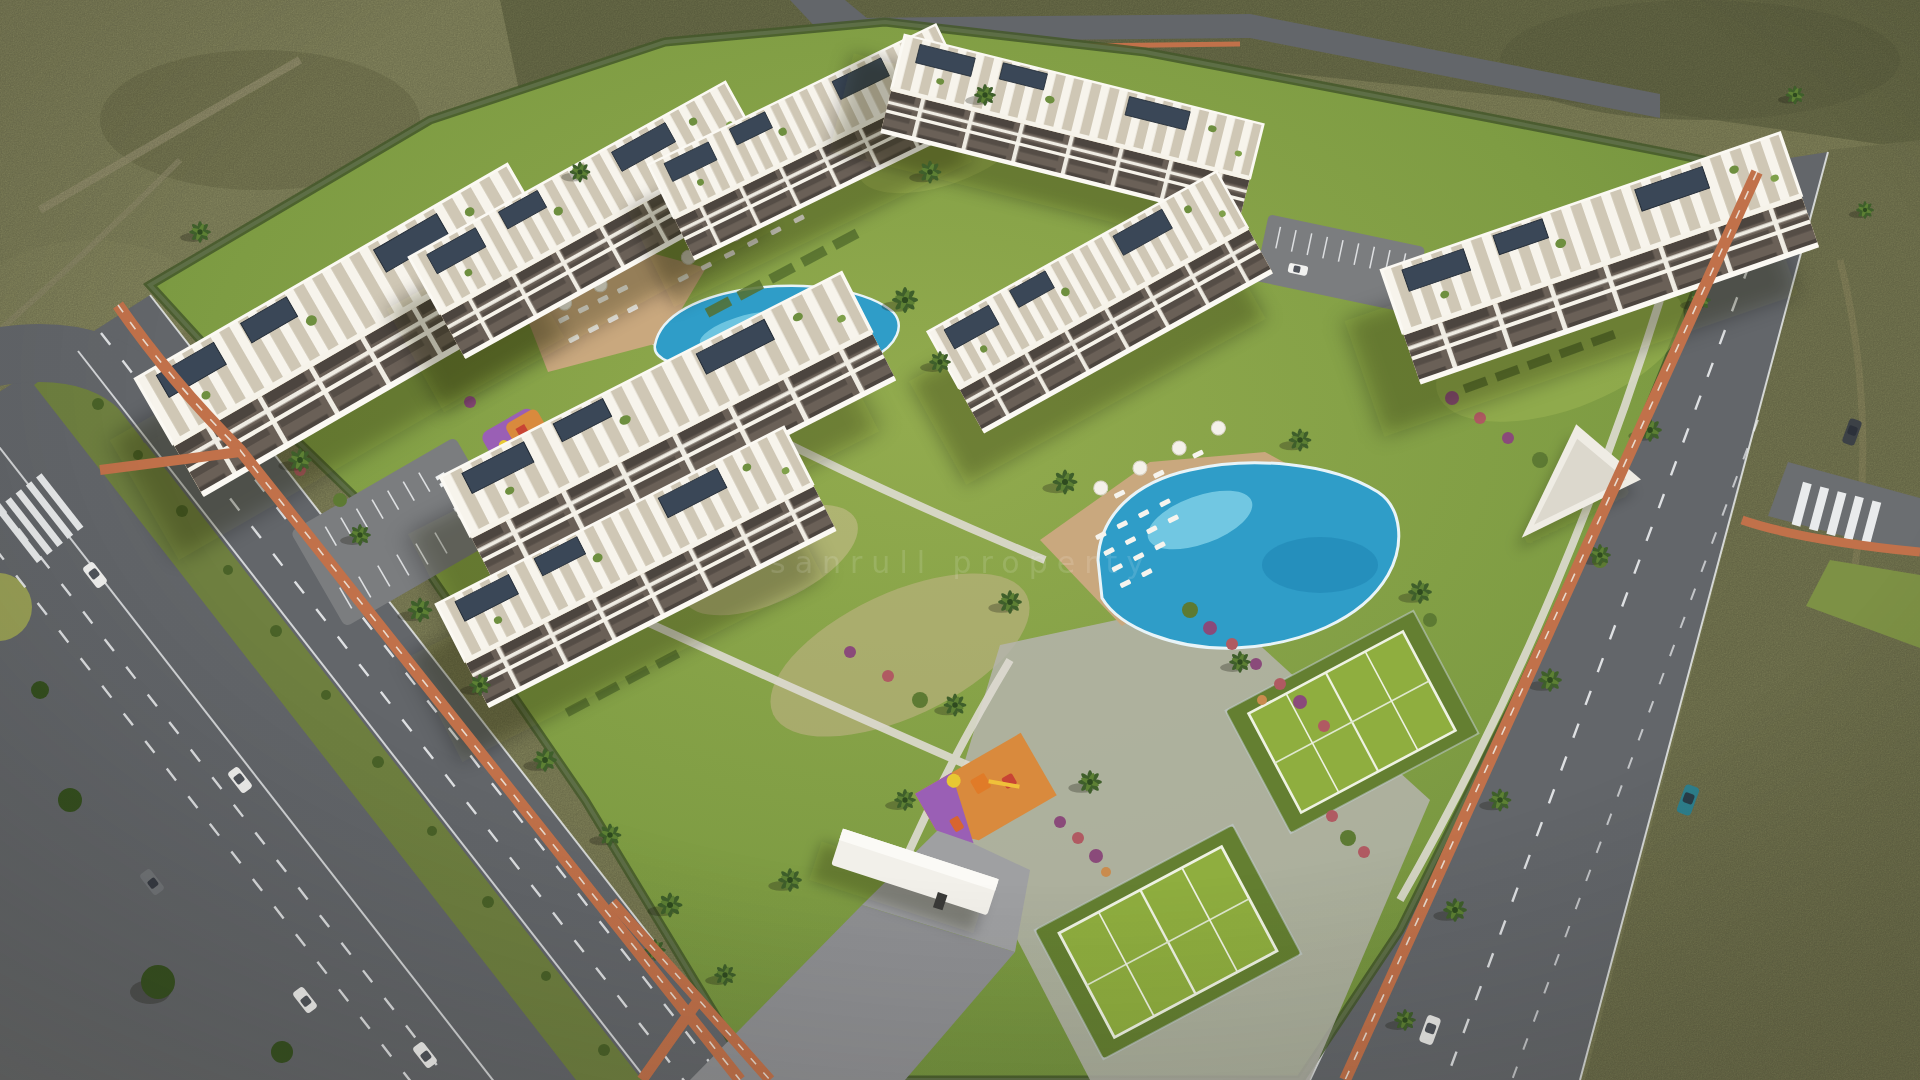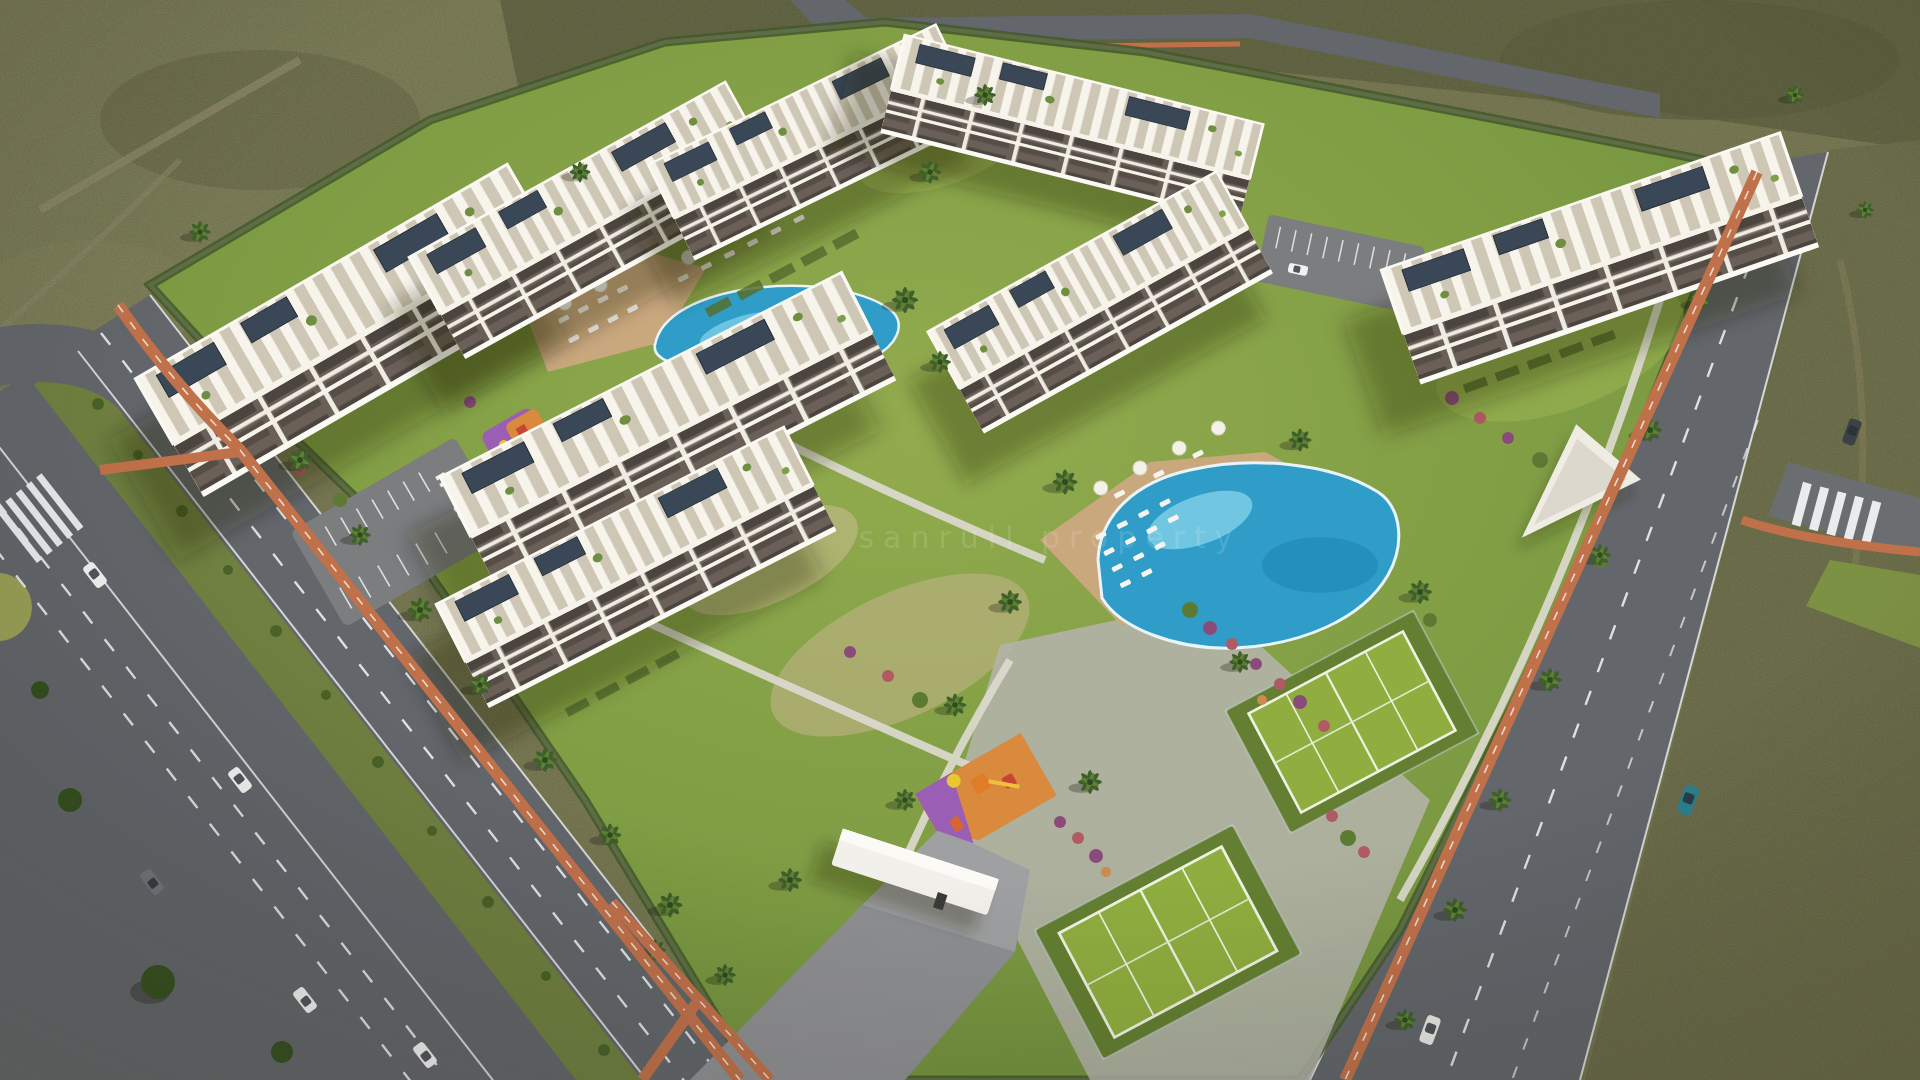--- a/index.html
+++ b/index.html
@@ -1,21 +1,21 @@
 <!DOCTYPE html>
 <html style="--terrain: #8b8c60; --terrainDark: #73764f; --road: #63666a; --cobble: #a9a8a1; --bikePath: #c1714a; --lawn: #7e9c43; --lawnLight: #9ab252; --poolWater: #2f9dc8; --poolLight: #82d2e8; --deckSand: #c9a87e; --building: #f3efe6; --facadeTan: #d8c5a3; --court: #8fae3f; --courtDark: #647f31; --playgroundOrange: #d98a3d; --playgroundPurple: #9a5fb5; --hedge: #44582a; --palm: #3f5f2b;"><head>
 <meta charset="utf-8">
 <style>
   html,body{margin:0;padding:0;background:#222;}
   .stage{position:relative;width:1920px;height:1080px;overflow:hidden;
          font-family:"DejaVu Sans",sans-serif;}
   .stage svg{position:absolute;inset:0;display:block;}
-  .watermark{position:absolute;left:770px;top:516px;width:560px;height:44px;
+  .watermark{position:absolute;left:770px;top:541px;width:560px;height:44px;
              color:rgba(255,255,255,0.13);font-size:30px;letter-spacing:9px;
-             text-align:center;line-height:44px;pointer-events:none;
+             line-height:44px;pointer-events:none;
              font-family:"DejaVu Sans",sans-serif;}
 </style>
 </head>
 <body>
 
 <div class="stage">
 <svg viewBox="0 0 1920 1080" width="1920" height="1080">
 <defs>
   <filter id="grain">
           <feTurbulence type="fractalNoise" baseFrequency="0.75" numOctaves="2" result="n"></feTurbulence>

